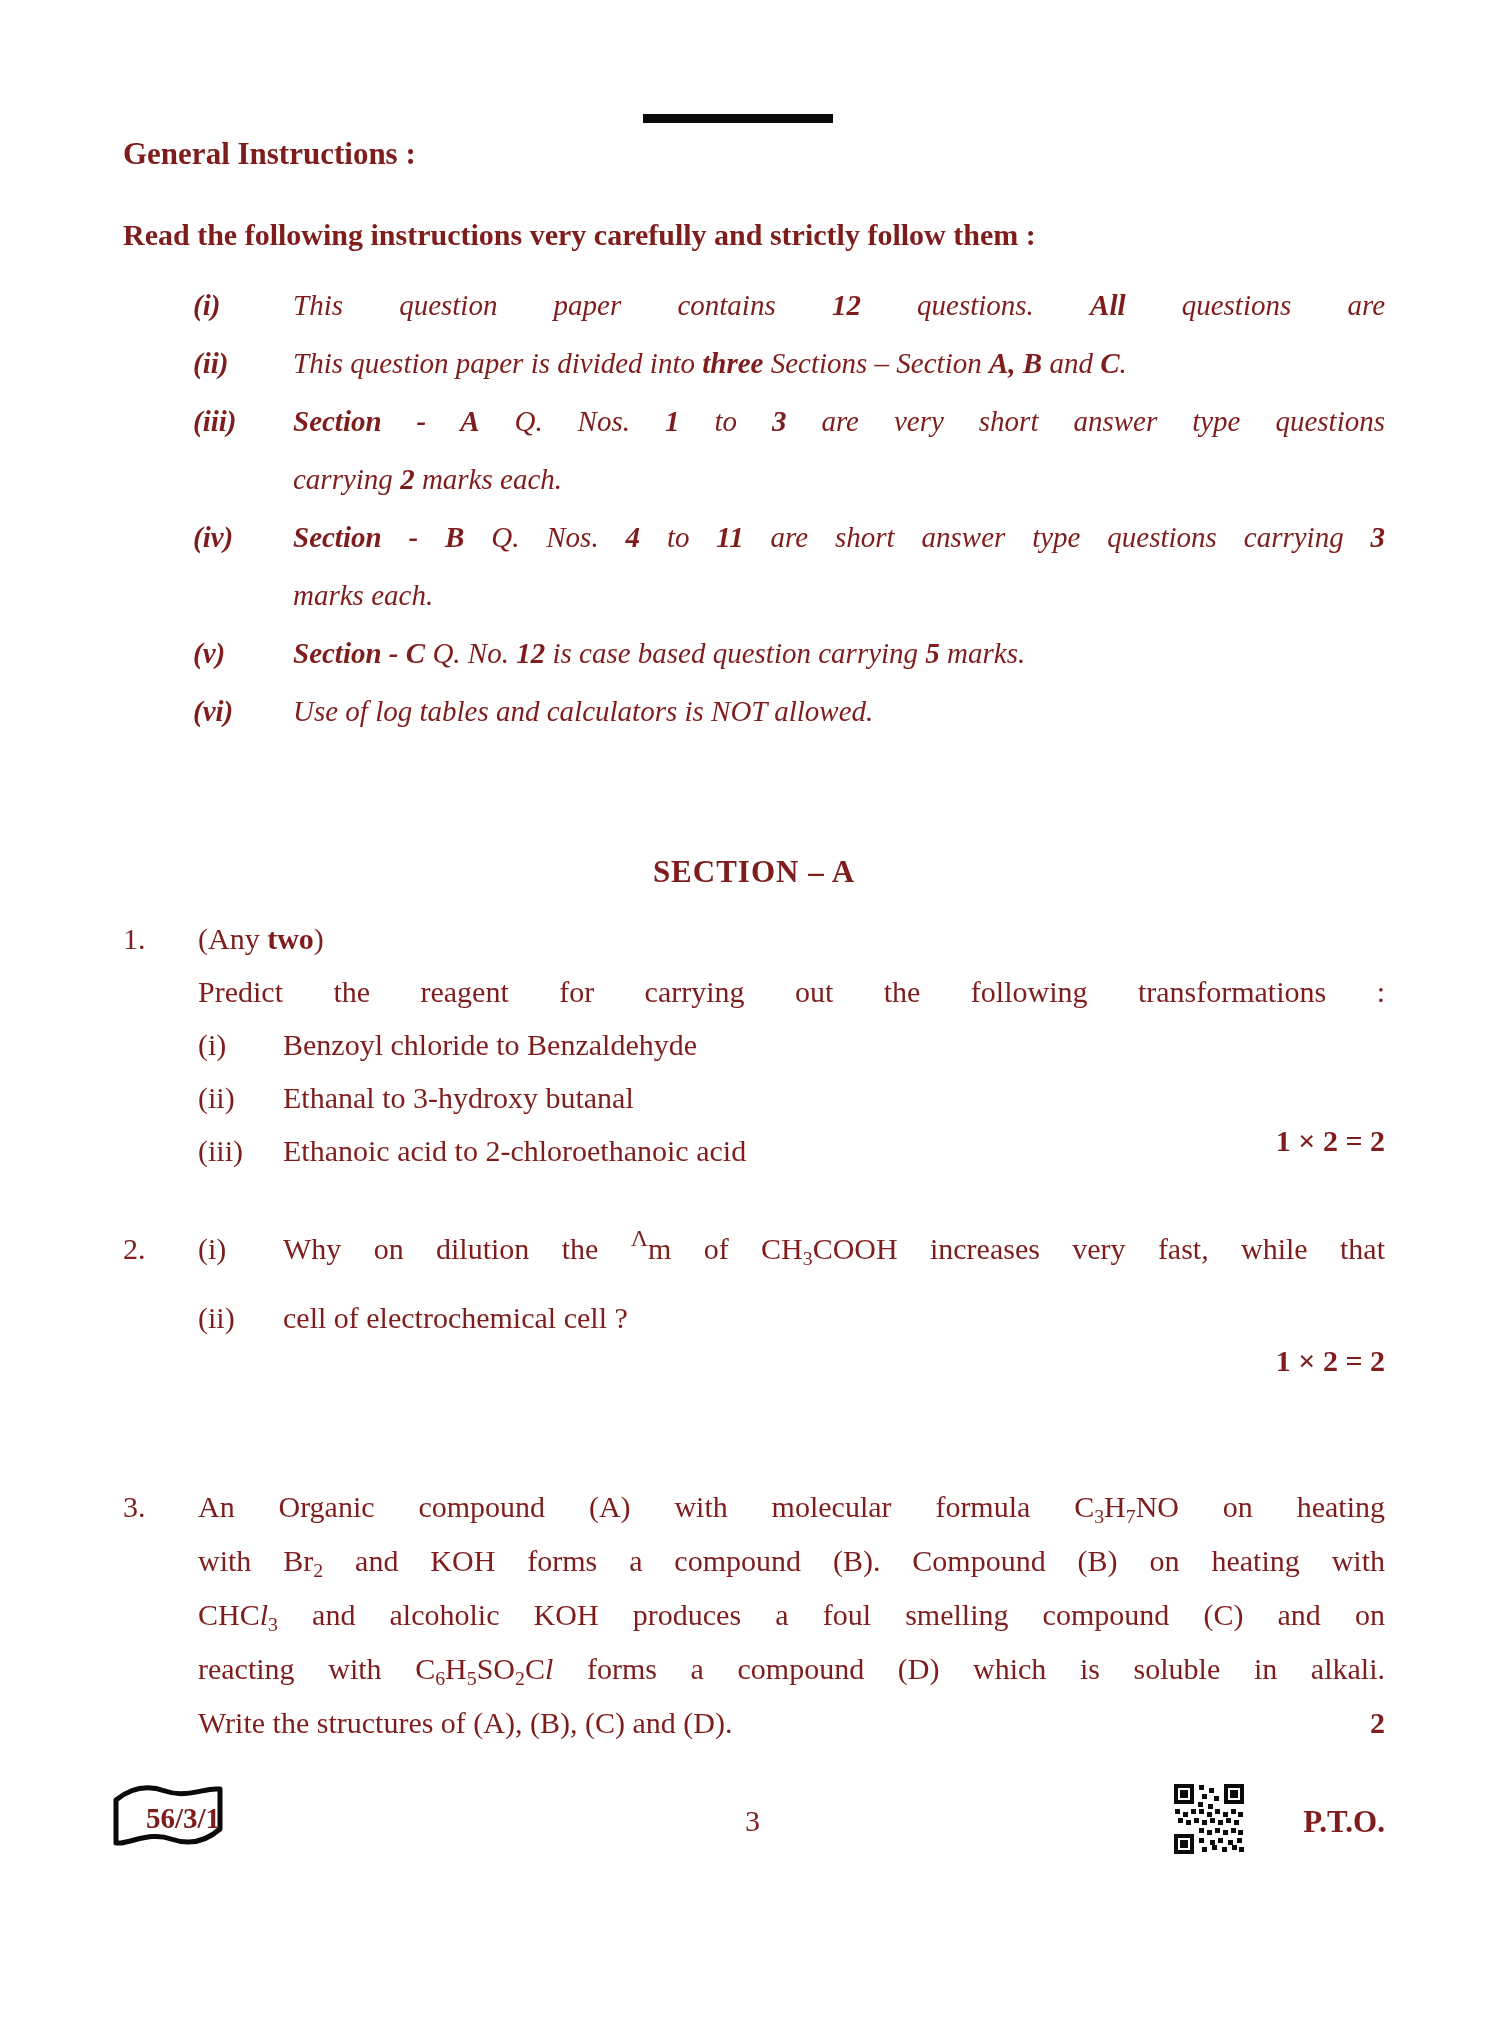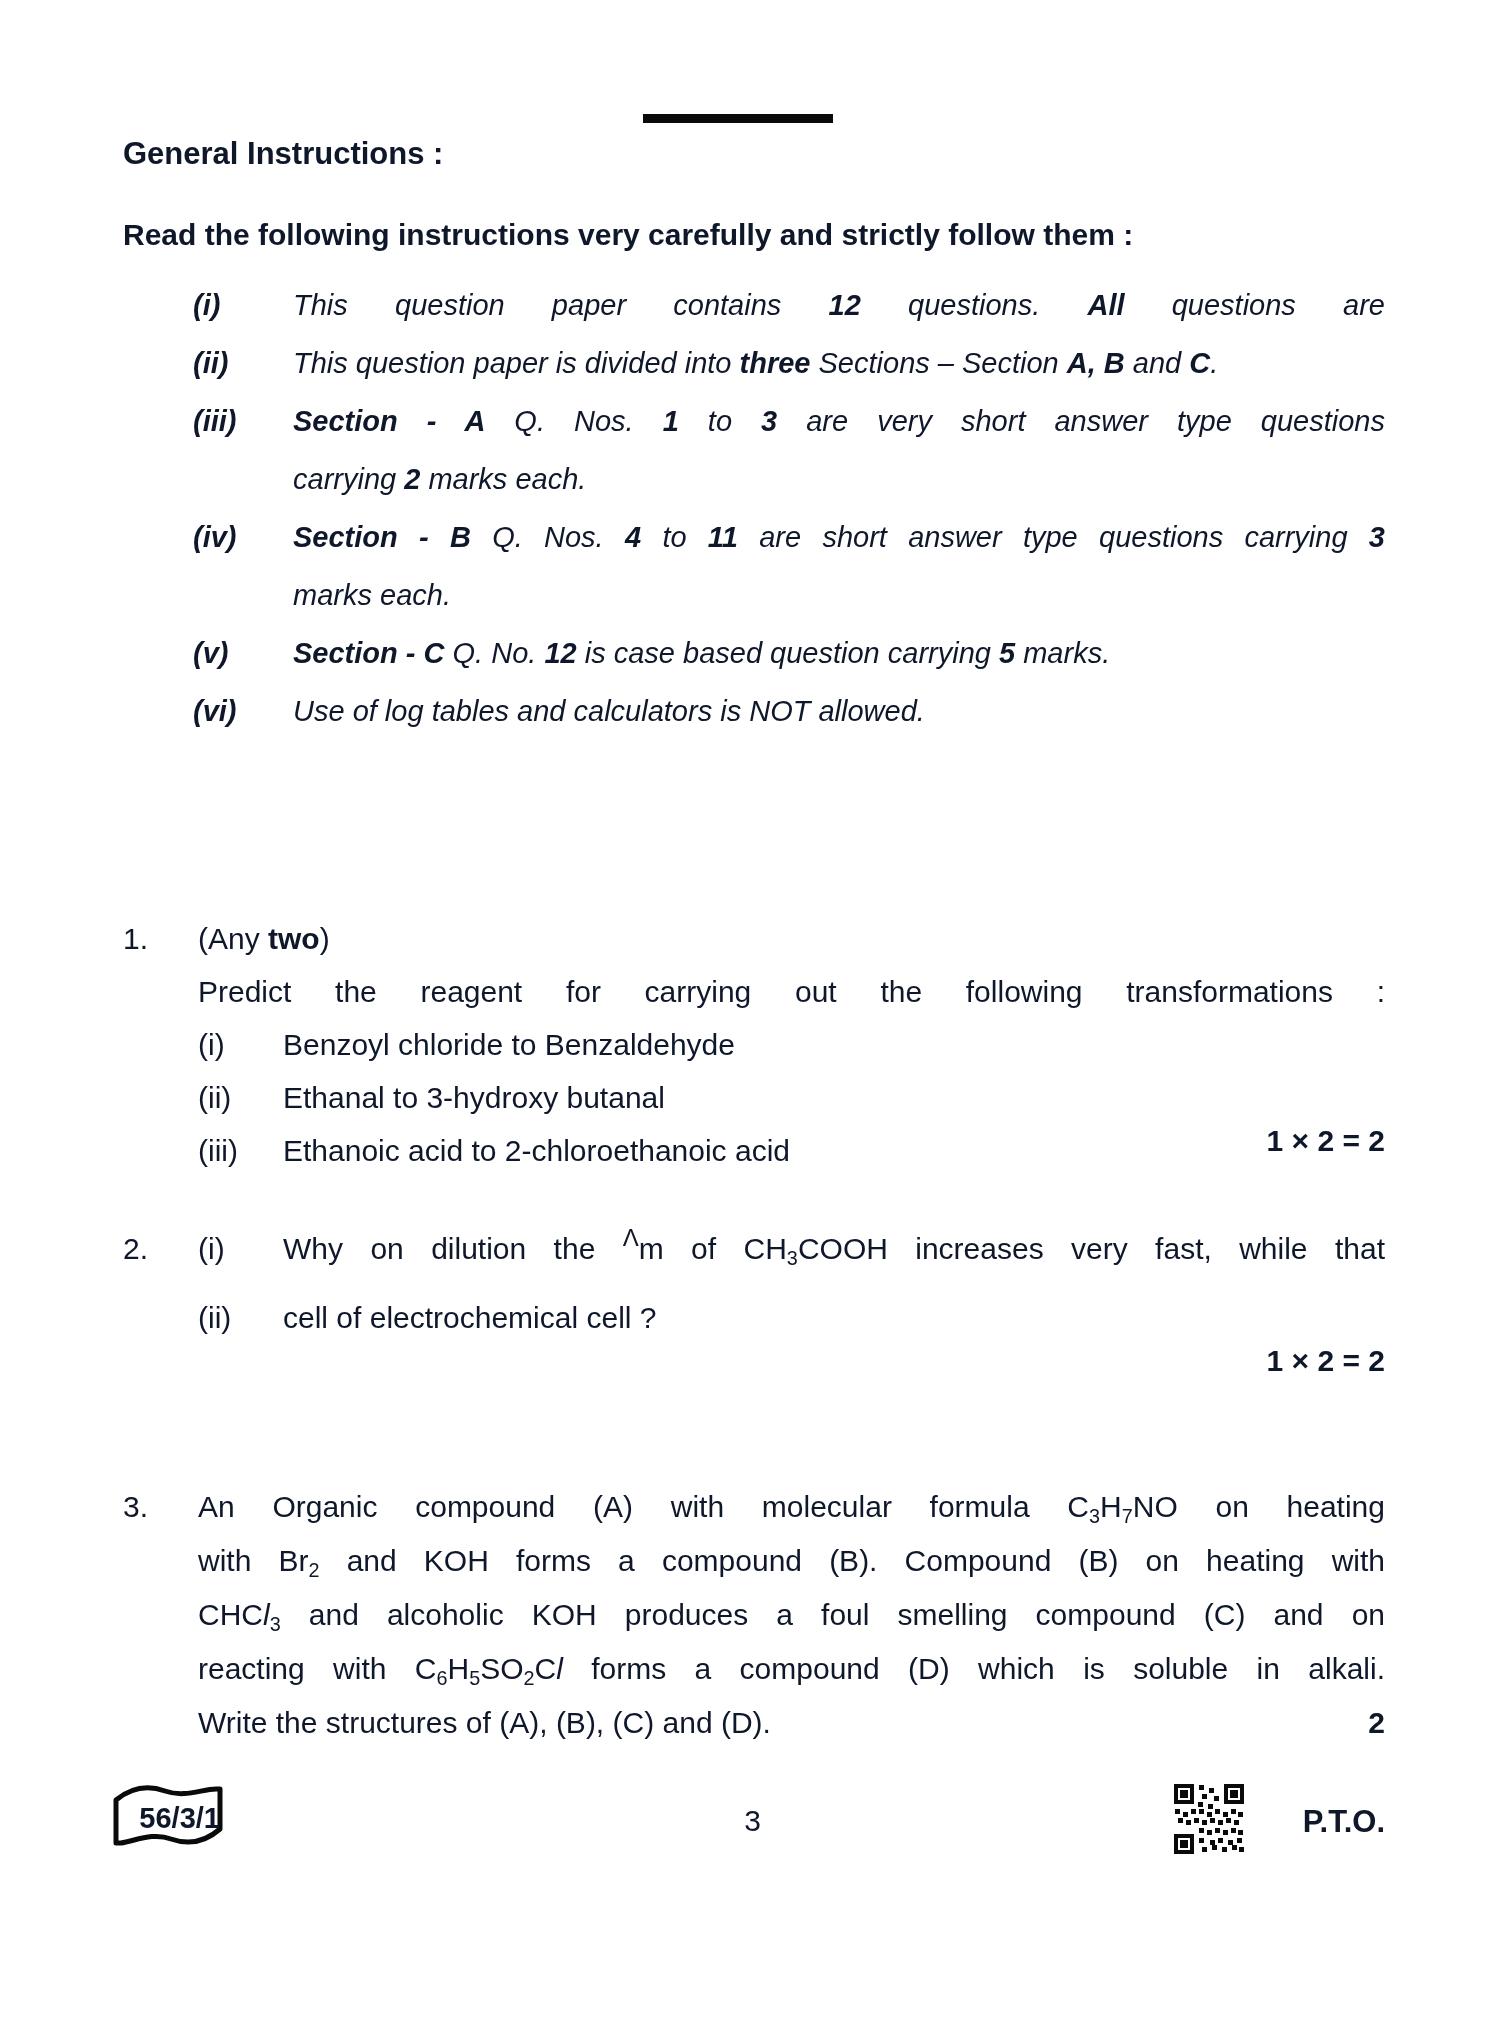--- a/index.html
+++ b/index.html
@@ -1,18 +1,18 @@
 <!DOCTYPE html>
 <html><head>
 <meta charset="utf-8">
 <style>
   html,body{margin:0;padding:0;background:#ffffff;}
   .page{
     position:relative;width:1505px;height:2034px;background:#ffffff;
-    font-family:Liberation Sans, sans-serif;color:#0f172a;
+    font-family:Liberation Serif, serif;color:#7f1d1d;
     overflow:hidden;
   }
   .divider{position:absolute;left:643px;top:114px;width:190px;height:9px;background:#0a0a0a;}
   .gen{position:absolute;left:123px;top:136px;font-size:31px;font-weight:bold;}
   .read{position:absolute;left:123px;top:218px;font-size:30px;font-weight:bold;}
 
   .inst{position:absolute;left:193px;top:276px;width:1192px;}
   .inst-row{display:flex;}
   .inst-num{width:100px;flex:none;font-style:italic;font-size:29px;line-height:58px;font-weight:bold;}
   .inst-content{flex:1;font-size:29px;}
@@ -96,20 +96,21 @@
       </div>
     </div>
     <div class="inst-row">
       <span class="inst-num">(vi)</span>
       <div class="inst-content">
         <div class="line"><span class="fi">Use of log tables and calculators is NOT allowed.</span></div>
       </div>
     </div>
   </div>
 
+  <div class="section-title">SECTION – A</div>
 
   <div class="q" id="q1">
     <span class="q-num">1.</span>
     <div class="q-content">
       <div class="line"><span>(Any </span><span class="fb">two</span><span>)</span></div>
       <div class="line j"><span>Predict the reagent for carrying out the following transformations :</span></div>
       <div class="sub-row">
         <span class="sub-num">(i)</span>
         <div class="sub-content">
             <div class="line"><span>Benzoyl chloride to Benzaldehyde</span></div>

